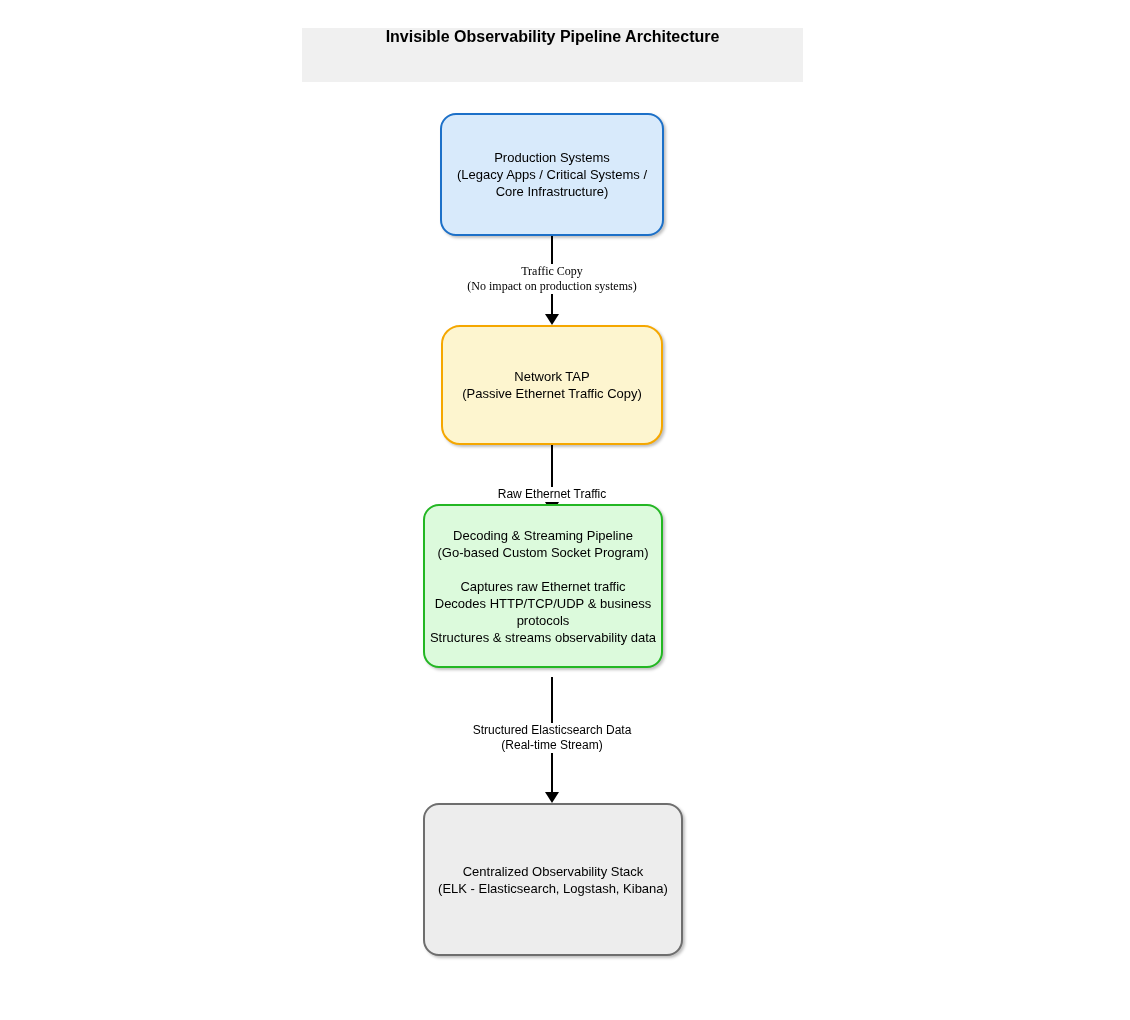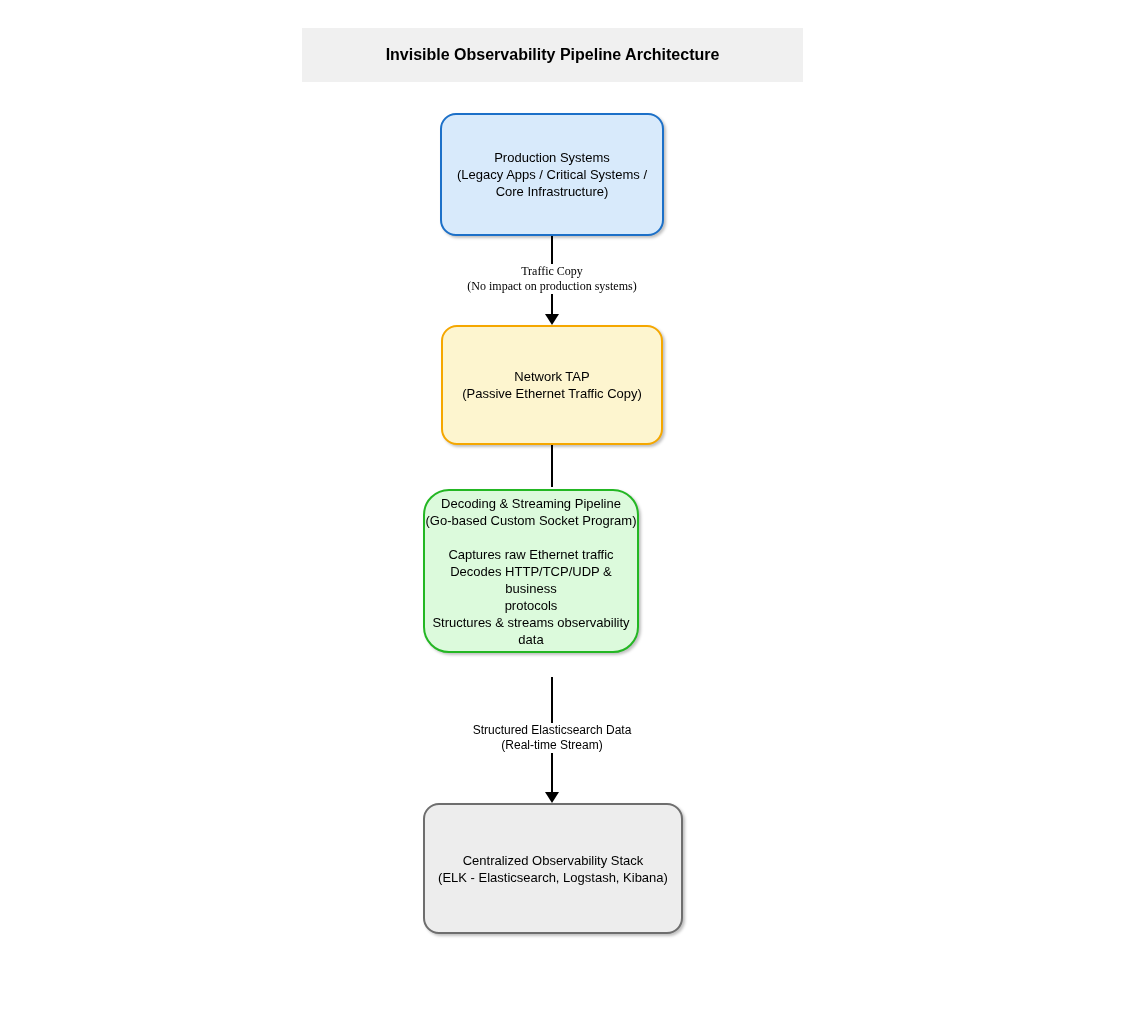--- a/index.html
+++ b/index.html
@@ -16,21 +16,21 @@
     overflow: hidden;
   }
   .title-banner {
     position: absolute;
     left: 302px;
     top: 28px;
     width: 501px;
     height: 54px;
     background: #f0f0f0;
     display: flex;
-    align-items: center;
+    align-items: flex-start;
     justify-content: center;
   }
   .title-banner .title-text {
     font-size: 16px;
     font-weight: bold;
     color: #000000;
     text-align: center;
   }
   .node {
     position: absolute;
@@ -43,22 +43,22 @@
     text-align: center;
     white-space: pre-line;
     font-size: 13px;
     line-height: 17px;
     color: #000000;
     padding: 0;
     box-sizing: border-box;
   }
   .node-production { left: 440px; top: 113px; width: 224px; height: 123px; }
   .node-tap        { left: 441px; top: 325px; width: 222px; height: 120px; }
-  .node-pipeline   { left: 423px; top: 489px; width: 216px; height: 164px; border-radius: 26px; }
-  .node-elk        { left: 423px; top: 803px; width: 260px; height: 131px; }
+  .node-pipeline   { left: 423px; top: 504px; width: 240px; height: 164px; }
+  .node-elk        { left: 423px; top: 803px; width: 260px; height: 153px; }
   .edge-line {
     position: absolute;
     width: 2px;
     background: #000000;
   }
   .edge-line-1 { left: 551px; top: 236px; height: 78px; }
   .edge-line-2 { left: 551px; top: 445px; height: 57px; }
   .edge-line-3 { left: 551px; top: 677px; height: 115px; }
   .arrowhead {
     position: absolute;
@@ -108,21 +108,21 @@
 
   <div class="node node-production" style="background-color: rgb(216, 234, 251); border-color: rgb(28, 112, 200);">Production Systems
 (Legacy Apps / Critical Systems /
 Core Infrastructure)</div>
 
   <div class="edge-line edge-line-1" style="background-color: rgb(0, 0, 0);"></div>
   <div class="arrowhead arrowhead-1" style="border-top-color: rgb(0, 0, 0);"></div>
   <div class="edge-label edge-label-1">Traffic Copy
 (No impact on production systems)</div>
 
-  <div class="node node-tap" style="background-color: rgb(253, 245, 207); border-color: rgb(245, 167, 0);">Network TAP
+  <div class="node node-tap" style="background-color: rgb(253, 245, 207); border-color: rgb(245, 167, 0); border-radius: 19px;">Network TAP
 (Passive Ethernet Traffic Copy)</div>
 
   <div class="edge-line edge-line-2" style="background-color: rgb(0, 0, 0);"></div>
   <div class="arrowhead arrowhead-2" style="border-top-color: rgb(0, 0, 0);"></div>
   <div class="edge-label edge-label-2">Raw Ethernet Traffic</div>
 
   <div class="node node-pipeline" style="background-color: rgb(220, 250, 220); border-color: rgb(35, 183, 35);">Decoding &amp; Streaming Pipeline
 (Go-based Custom Socket Program)
 
 Captures raw Ethernet traffic

